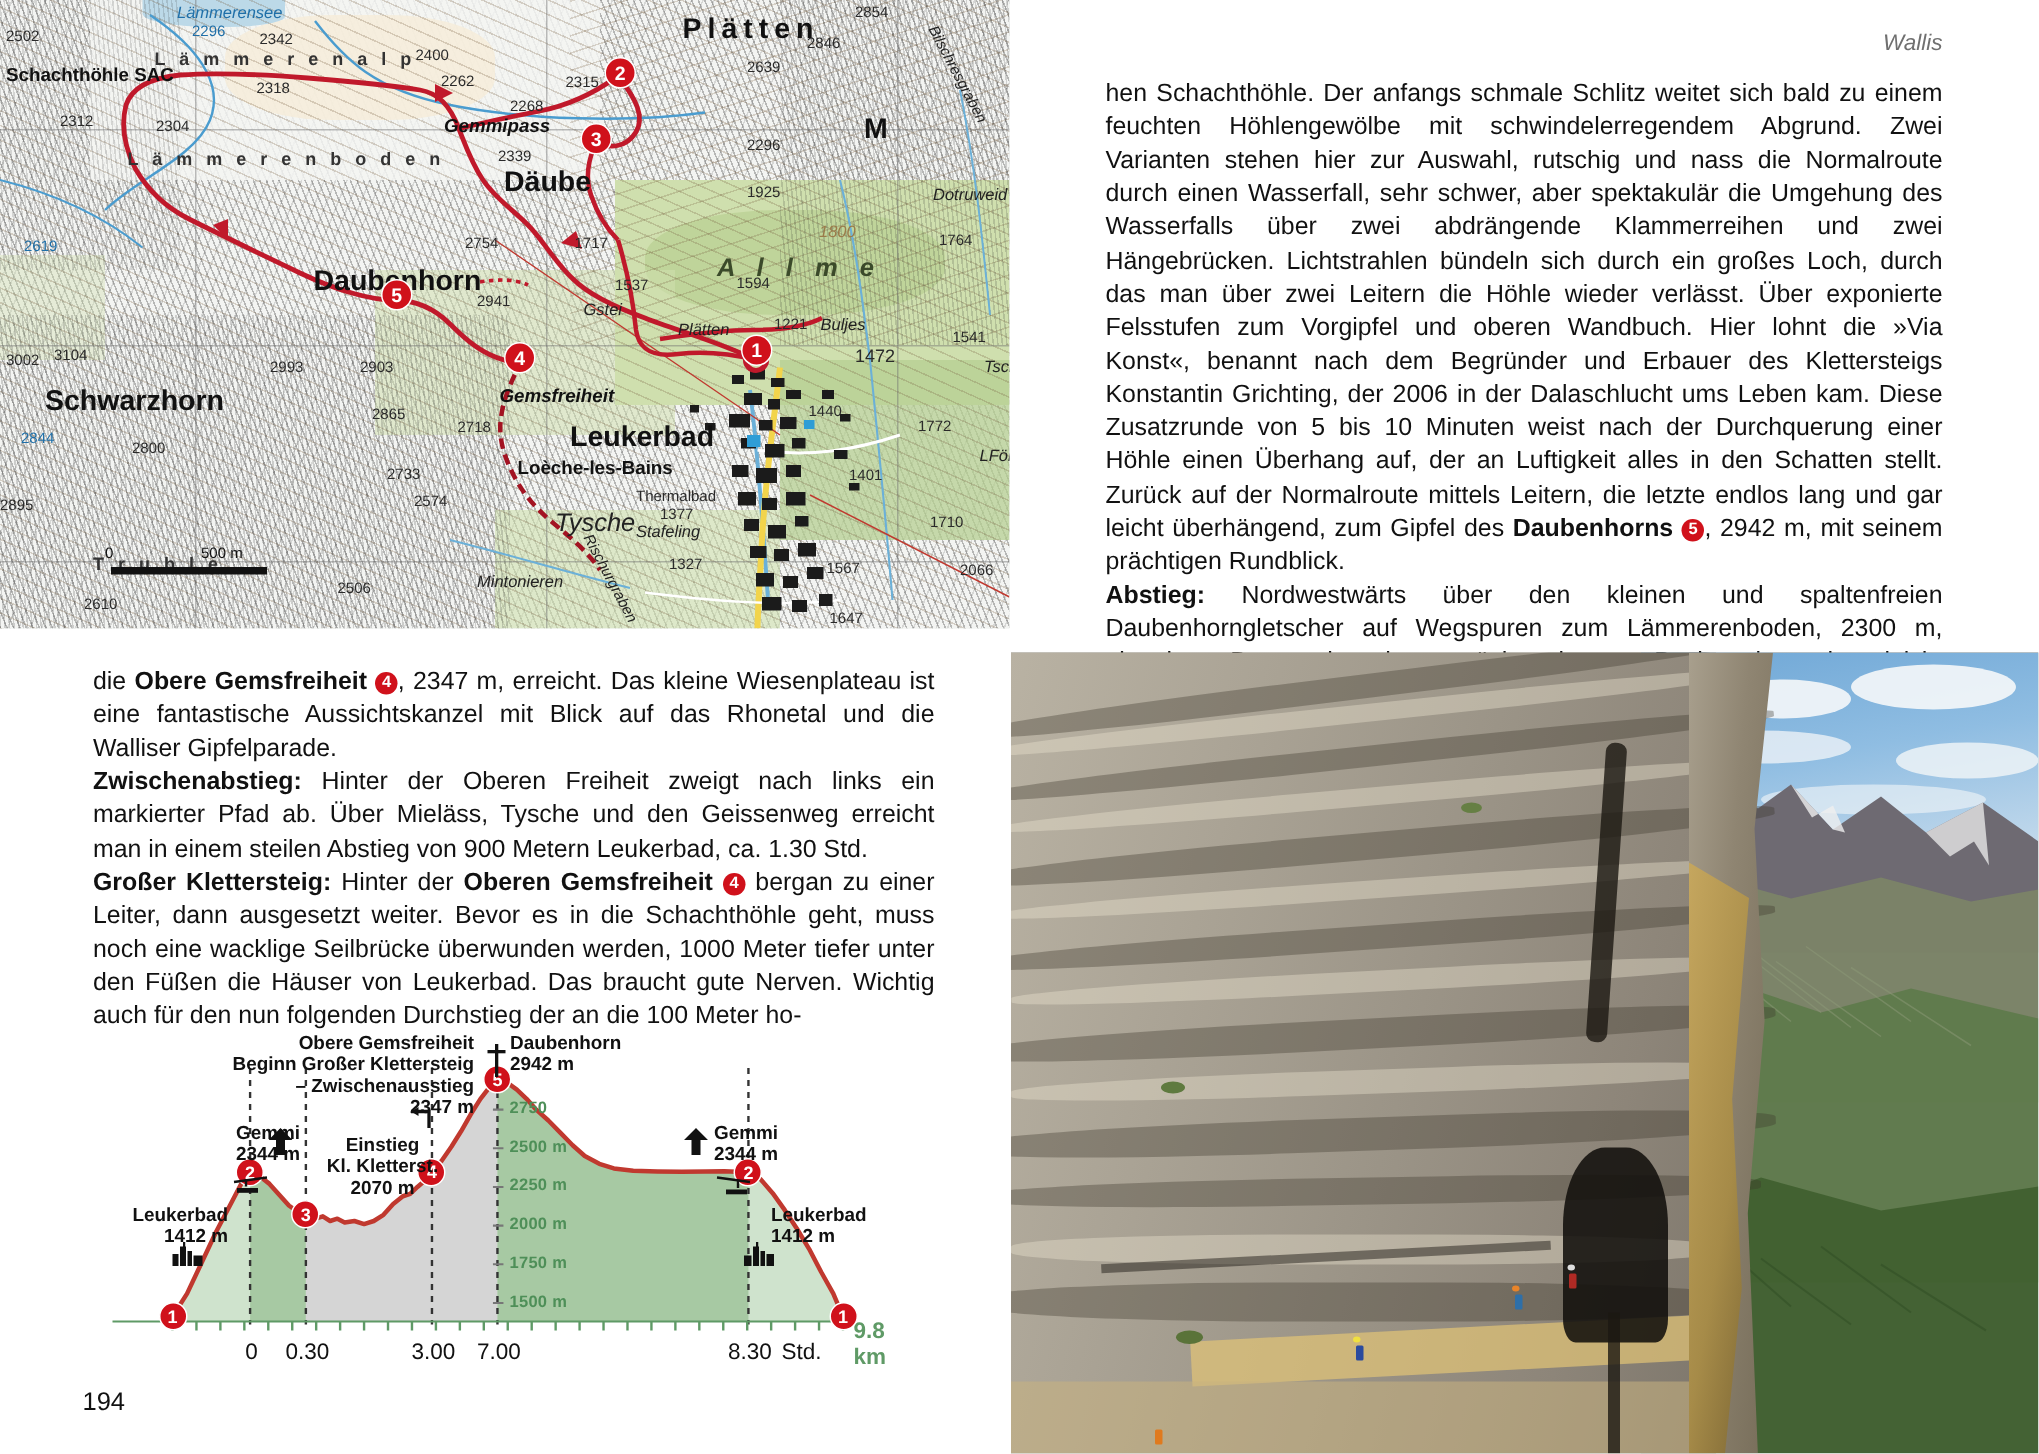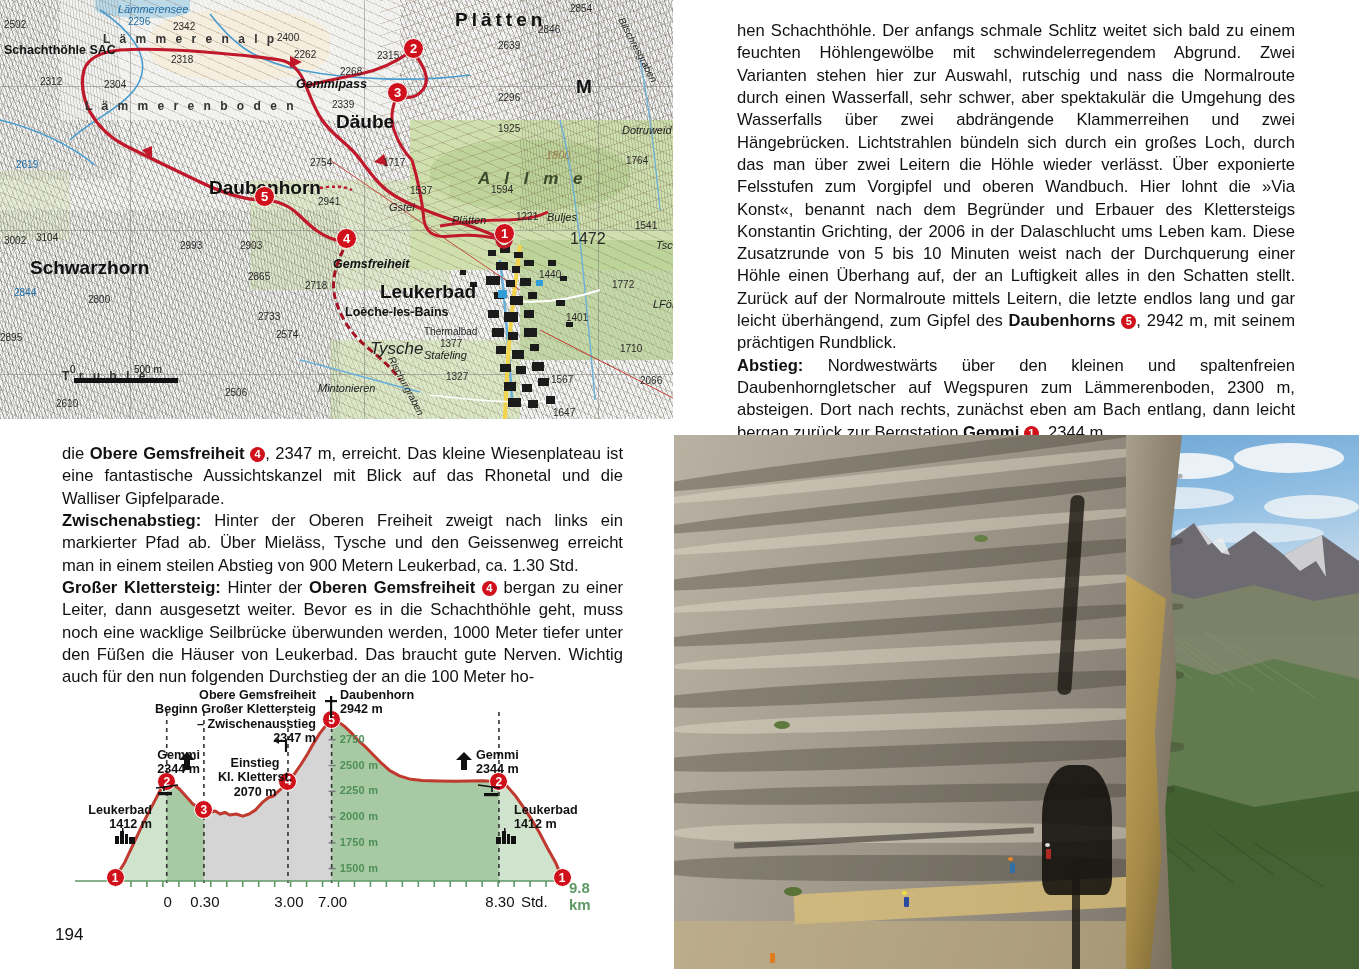--- a/index.html
+++ b/index.html
@@ -293,21 +293,21 @@
         <div class="map-lbl" style="left: 452px; top: 215px; font-size: 11px; font-style: italic; color: rgb(34, 34, 34);">Plätten</div>
         <div class="map-lbl" style="left: 16px; top: 160px; font-size: 10px; color: rgb(31, 111, 168);">2619</div>
         <div class="map-lbl" style="left: 36px; top: 233px; font-size: 10px; color: rgb(42, 42, 42);">3104</div>
         <div class="map-lbl" style="left: 4px; top: 236px; font-size: 10px; color: rgb(42, 42, 42);">3002</div>
         <div class="map-lbl" style="left: 180px; top: 241px; font-size: 10px; color: rgb(42, 42, 42);">2993</div>
         <div class="map-lbl" style="left: 240px; top: 241px; font-size: 10px; color: rgb(42, 42, 42);">2903</div>
         <div class="map-lbl" style="left: 30px; top: 258px; font-size: 19px; font-weight: bold; color: rgb(17, 17, 17);">Schwarzhorn</div>
         <div class="map-lbl" style="left: 212px; top: 272px; font-size: 10px; color: rgb(42, 42, 42); margin-left: 36px;">2865</div>
         <div class="map-lbl" style="left: 14px; top: 288px; font-size: 10px; color: rgb(31, 111, 168);">2844</div>
         <div class="map-lbl" style="left: 333px; top: 258px; font-size: 12.5px; font-weight: bold; font-style: italic; color: rgb(17, 17, 17);">Gemsfreiheit</div>
-        <div class="map-lbl" style="left: 570px; top: 231px; font-size: 16px; color: rgb(42, 42, 42);">1472</div>
+        <div class="map-lbl" style="left: 570px; top: 231px; font-size: 12px; color: rgb(42, 42, 42);">1472</div>
         <div class="map-lbl" style="left: 539px; top: 270px; font-size: 10px; color: rgb(42, 42, 42);">1440</div>
         <div class="map-lbl" style="left: 612px; top: 280px; font-size: 10px; color: rgb(42, 42, 42);">1772</div>
         <div class="map-lbl" style="left: 380px; top: 282px; font-size: 19px; font-weight: bold; color: rgb(17, 17, 17);">Leukerbad</div>
         <div class="map-lbl" style="left: 345px; top: 306px; font-size: 12.5px; font-weight: bold; color: rgb(17, 17, 17);">Loèche-les-Bains</div>
         <div class="map-lbl" style="left: 424px; top: 327px; font-size: 10px; color: rgb(42, 42, 42);">Thermalbad</div>
         <div class="map-lbl" style="left: 440px; top: 339px; font-size: 10px; color: rgb(42, 42, 42);">1377</div>
         <div class="map-lbl" style="left: 566px; top: 313px; font-size: 10px; color: rgb(42, 42, 42);">1401</div>
         <div class="map-lbl" style="left: 653px; top: 299px; font-size: 11px; font-style: italic; color: rgb(34, 34, 34);">LFöll</div>
         <div class="map-lbl" style="left: 305px; top: 281px; font-size: 10px; color: rgb(42, 42, 42);">2718</div>
         <div class="map-lbl" style="left: 218px; top: 312px; font-size: 10px; color: rgb(42, 42, 42); padding-left: 40px;">2733</div>
@@ -337,20 +337,21 @@
       </div>
 
     <div class="scalebar">
       <div class="tx" style="left:-4px;top:-14px;">0</div>
       <div class="tx" style="left:60px;top:-14px;">500 m</div>
       <div class="bar"></div>
     </div>
   </div>
 
   <div class="colR">
+    <div class="wallis">Wallis</div>
     <p class="bodytext"><span>hen Schachthöhle. Der anfangs schmale Schlitz weitet sich bald zu einem feuchten Höhlengewölbe mit schwindelerregendem Abgrund. Zwei Varianten stehen hier zur Auswahl, rutschig und nass die Normalroute durch einen Wasserfall, sehr schwer, aber spektakulär die Umgehung des Wasserfalls über zwei abdrängende Klammerreihen und zwei Hängebrücken. Lichtstrahlen bündeln sich durch ein großes Loch, durch das man über zwei Leitern die Höhle wieder verlässt. Über exponierte Felsstufen zum Vorgipfel und oberen Wandbuch. Hier lohnt die »Via Konst«, benannt nach dem Begründer und Erbauer des Klettersteigs Konstantin Grichting, der 2006 in der Dalaschlucht ums Leben kam. Diese Zusatzrunde von 5 bis 10 Minuten weist nach der Durchquerung einer Höhle einen Überhang auf, der an Luftigkeit alles in den Schatten stellt. Zurück auf der Normalroute mittels Leitern, die letzte endlos lang und gar leicht überhängend, zum Gipfel des </span><b>Daubenhorns</b>&nbsp;<span class="dot">5</span><span>, 2942 m, mit seinem prächtigen Rundblick.</span><br><b>Abstieg:</b><span> Nordwestwärts über den kleinen und spaltenfreien Daubenhorngletscher auf Wegspuren zum Lämmerenboden, 2300 m, absteigen. Dort nach rechts, zunächst eben am Bach entlang, dann leicht bergan zurück zur Bergstation </span><b>Gemmi</b>&nbsp;<span class="dot">1</span><span>, 2344 m.</span></p>
     <div class="caption">Die »Via Konst« zeigt maximale Luftigkeit.</div>
   </div>
 
   <div class="colL">
     <p class="bodytext" style="margin:0;"><span>die </span><b>Obere Gemsfreiheit</b>&nbsp;<span class="dot">4</span><span>, 2347  m, erreicht. Das kleine Wiesenplateau ist eine fantastische Aussichtskanzel mit Blick auf das Rhonetal und die Walliser Gipfelparade.</span></p>
     <p class="bodytext" style="margin:0;"><b>Zwischenabstieg:</b><span> Hinter der Oberen Freiheit zweigt nach links ein markierter Pfad ab. Über Mieläss, Tysche und den Geissenweg erreicht man in einem steilen Abstieg von 900 Metern Leukerbad, ca. 1.30 Std.</span></p>
     <p class="bodytext" style="margin:0;"><b>Großer Klettersteig:</b><span> Hinter der </span><b>Oberen Gemsfreiheit</b>&nbsp;<span class="dot">4</span><span> bergan zu einer Leiter, dann ausgesetzt weiter. Bevor es in die Schachthöhle geht, muss noch eine wacklige Seilbrücke überwunden werden, 1000 Meter tiefer unter den Füßen die Häuser von Leukerbad. Das braucht gute Nerven. Wichtig auch für den nun folgenden Durchstieg der an die 100 Meter ho-</span></p>
   </div>
 

